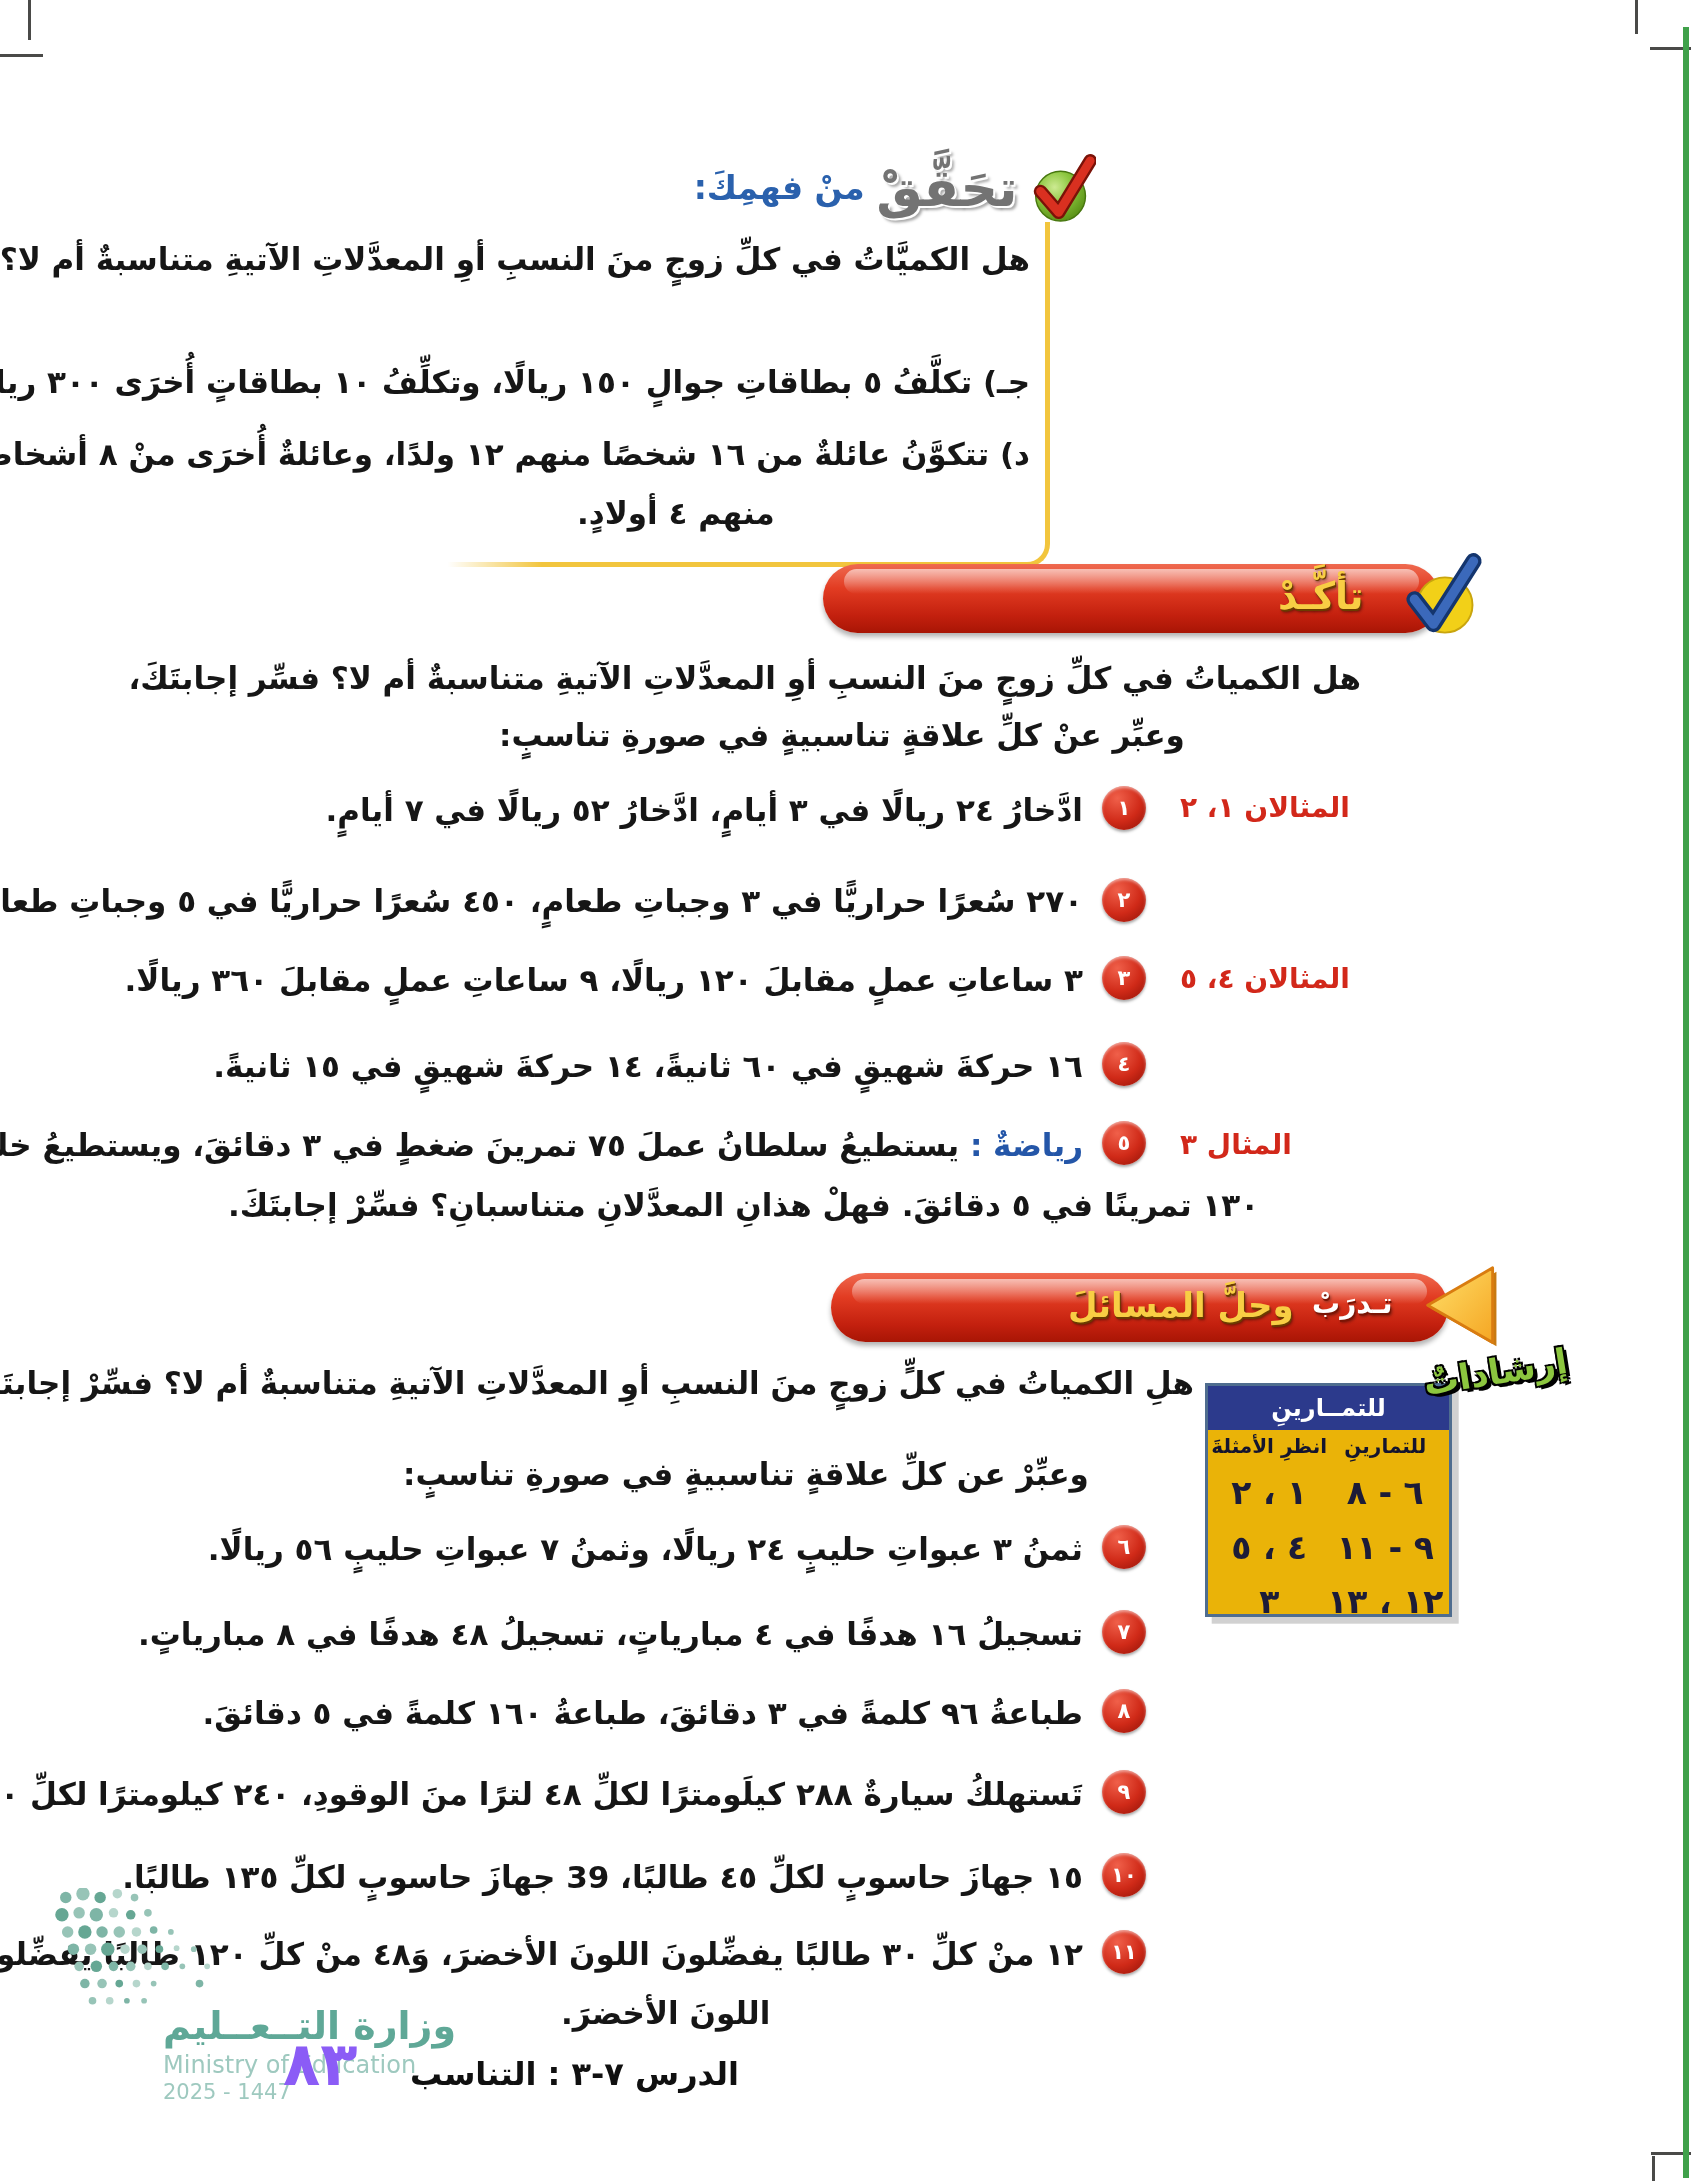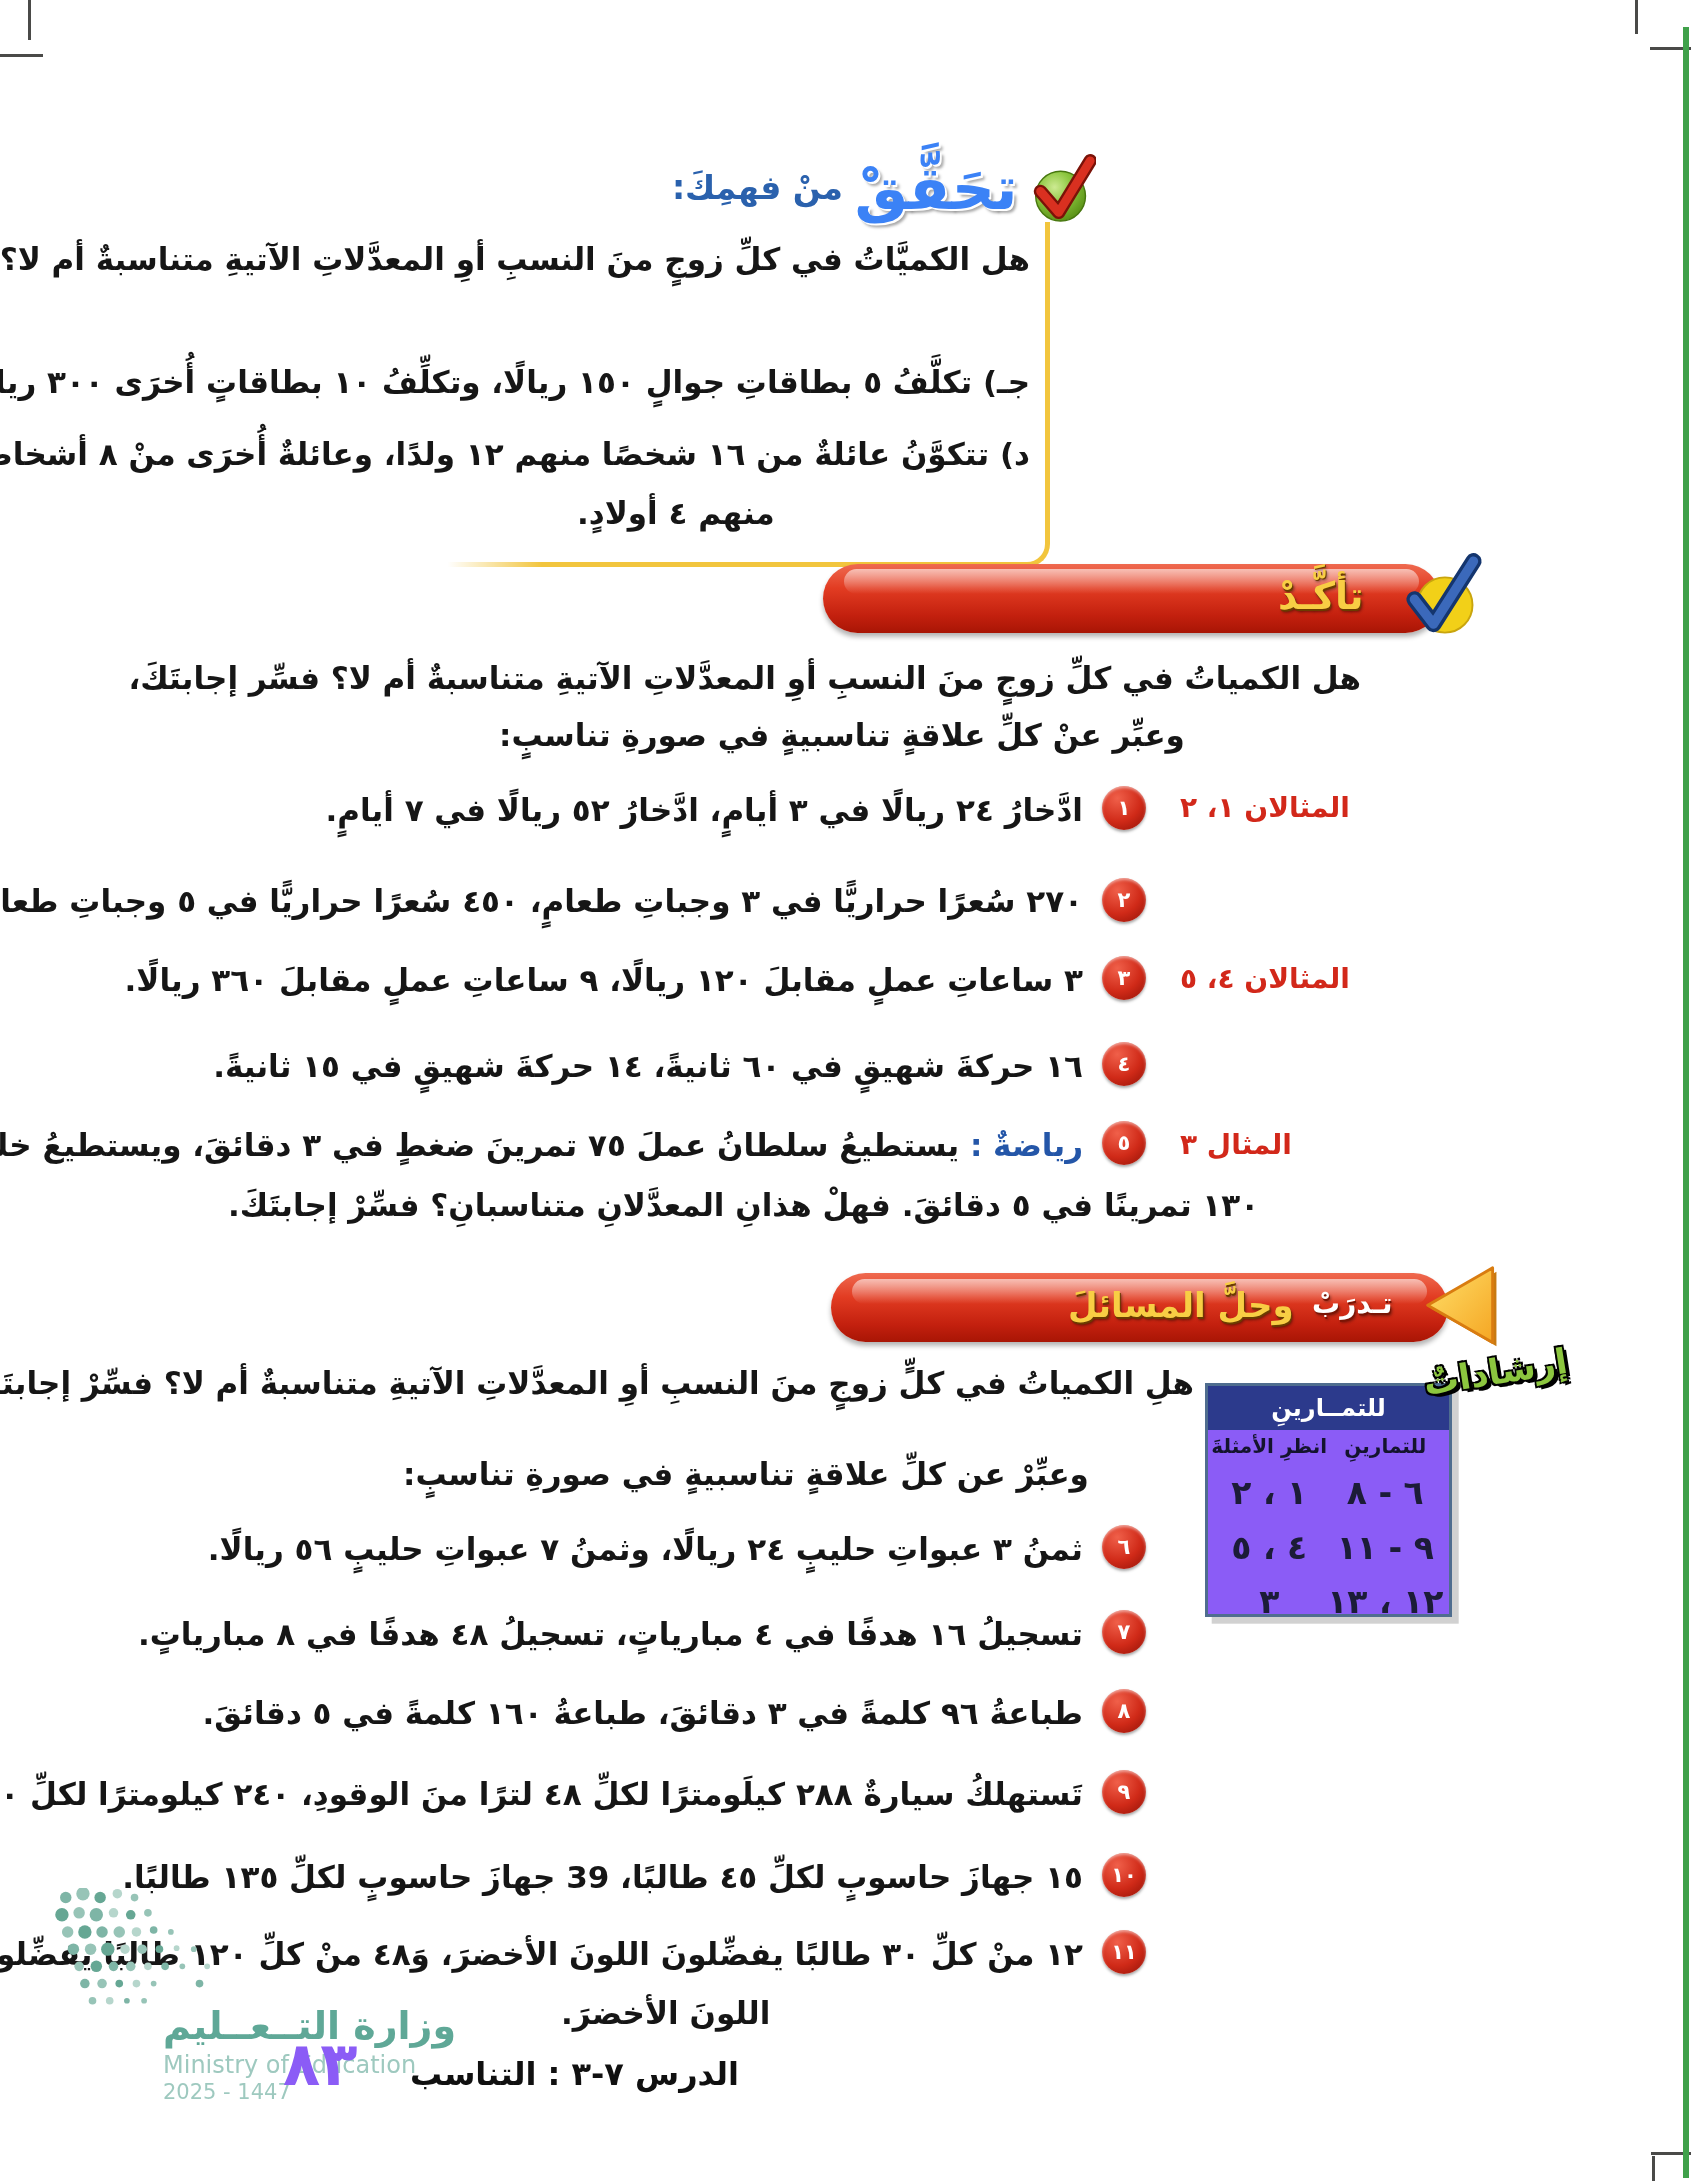--- a/index.html
+++ b/index.html
@@ -16,21 +16,21 @@
   .cropmark{position:absolute;background:#4a4a48;}
   .green-strip{position:absolute;left:1684px;top:27px;width:5.7px;height:2151px;background:#3fa14a;}
   
   .body-text{
     position:absolute;
     font-size:31px;font-weight:bold;color:#161616;
     line-height:44px;white-space:nowrap;
   }
   
   .cu-title{position:absolute;top:151px;right:595px;display:flex;align-items:center;gap:11.5px;}
-  .cu-red{font-size:60px;font-weight:800;color:#3b82f6;text-shadow:1.9px 1.9px 0 #ffffff,3.8px 3.8px 2.9px rgba(0,0,0,.35);}
+  .cu-red{font-size:52px;font-weight:800;color:#737373;text-shadow:1.9px 1.9px 0 #ffffff,3.8px 3.8px 2.9px rgba(0,0,0,.35);}
   .cu-blue{font-size:33px;font-weight:800;color:#2a61ad;}
   .yellow-corner{
     position:absolute;left:449px;top:222px;width:597px;height:340px;
     border-left:0;border-top:0;
     border-right:5.7px solid #f2c53d;border-bottom:5.7px solid #f2c53d;
     border-bottom-right-radius:23px;
   }
   .yellow-fade{position:absolute;left:438px;top:554px;width:105px;height:13.4px;
     background:linear-gradient(to right,#ffffff 10%,rgba(255,255,255,0));}
   
@@ -59,21 +59,21 @@
     color:#ffffff;font-size:21px;font-weight:800;
     display:flex;align-items:center;justify-content:center;
   }
   .example-label{
     position:absolute;font-size:28px;font-weight:800;color:#d2281a;white-space:nowrap;
   }
   .lead-blue{color:#2456a8;}
   
   .hint-box{
     position:absolute;left:1206px;top:1383px;width:241px;height:228px;
-    border:3.8px solid #4f6d8f;background:#8b5cf6;
+    border:3.8px solid #4f6d8f;background:#eab308;
     box-shadow:6.7px 6.7px 0 rgba(0,0,0,.18);
   }
   .hint-header{
     position:absolute;left:0;top:0;right:0;height:44px;background:#2c3a8c;
     color:#ffffff;font-size:24px;font-weight:800;
     display:flex;align-items:center;justify-content:center;
   }
   .hint-grid{
     position:absolute;top:48px;left:5.7px;right:5.7px;
     display:grid;grid-template-columns:1.1fr 1fr;row-gap:15.3px;

